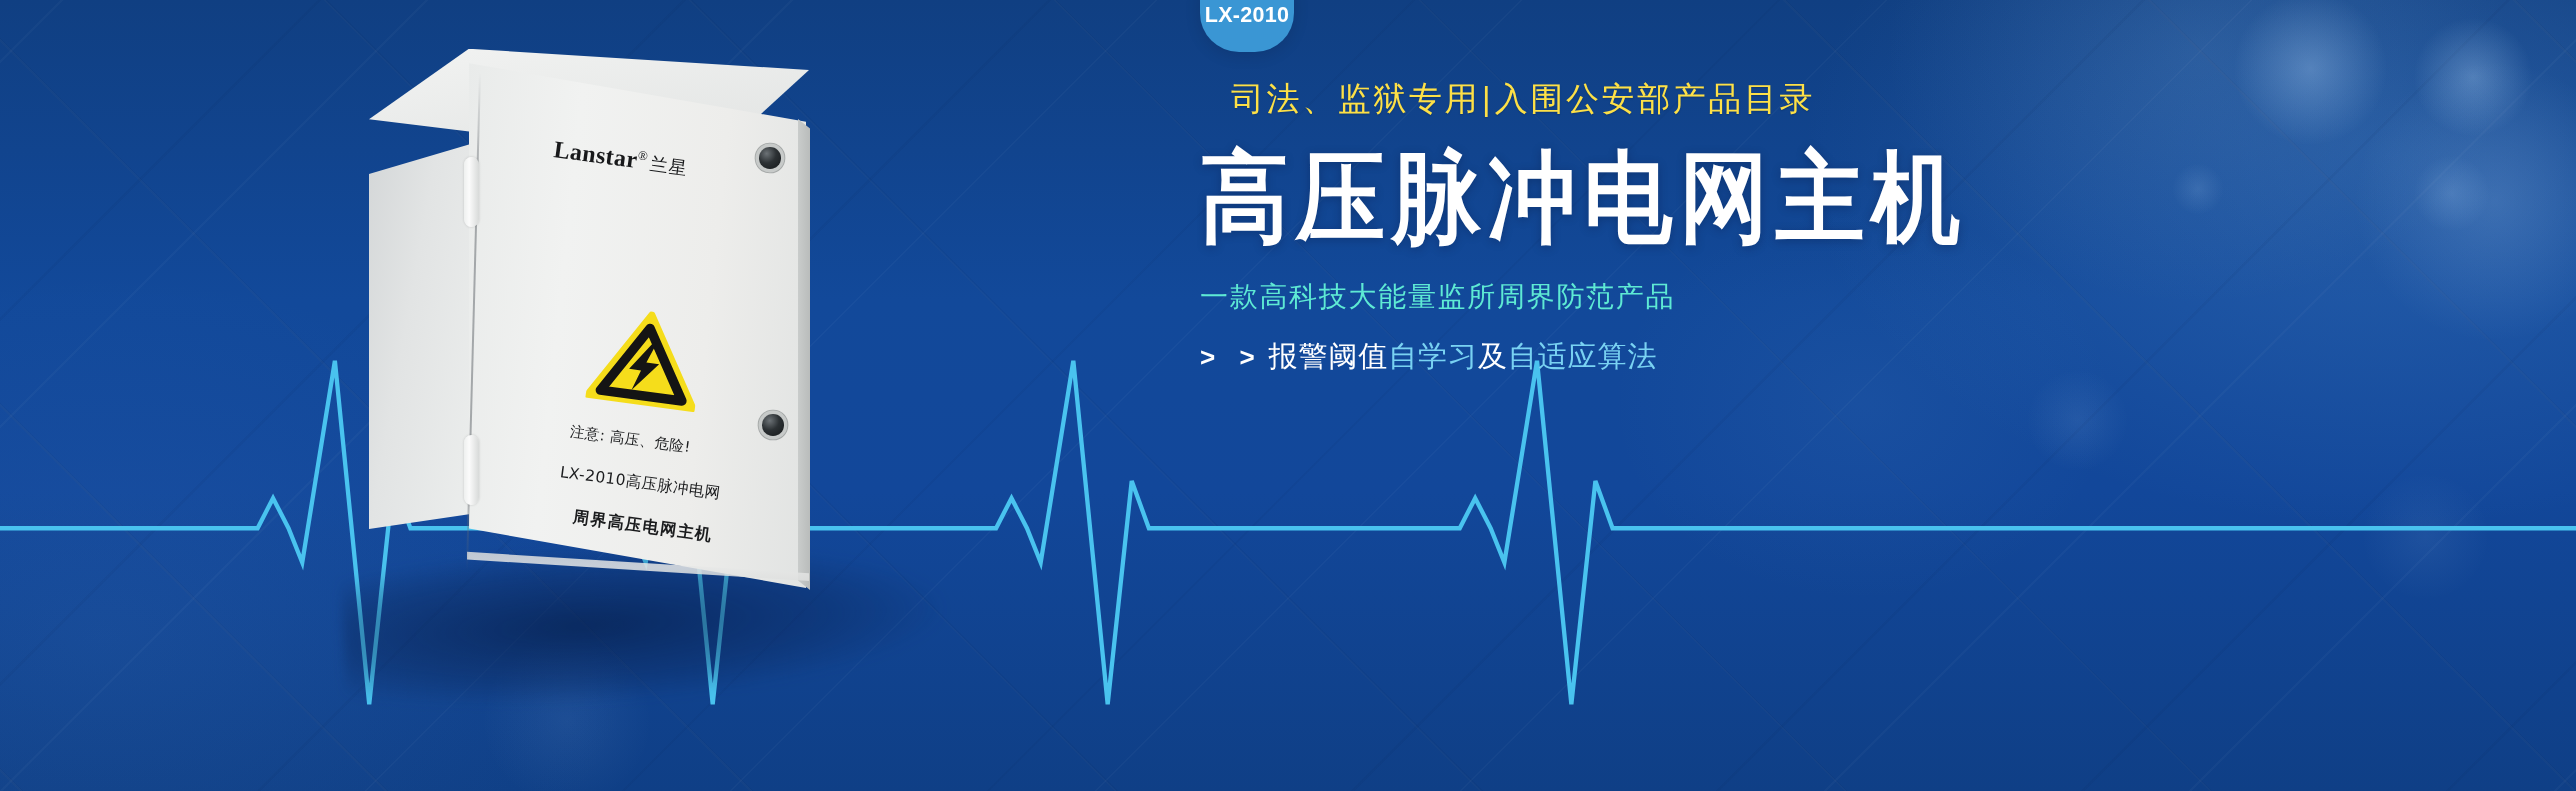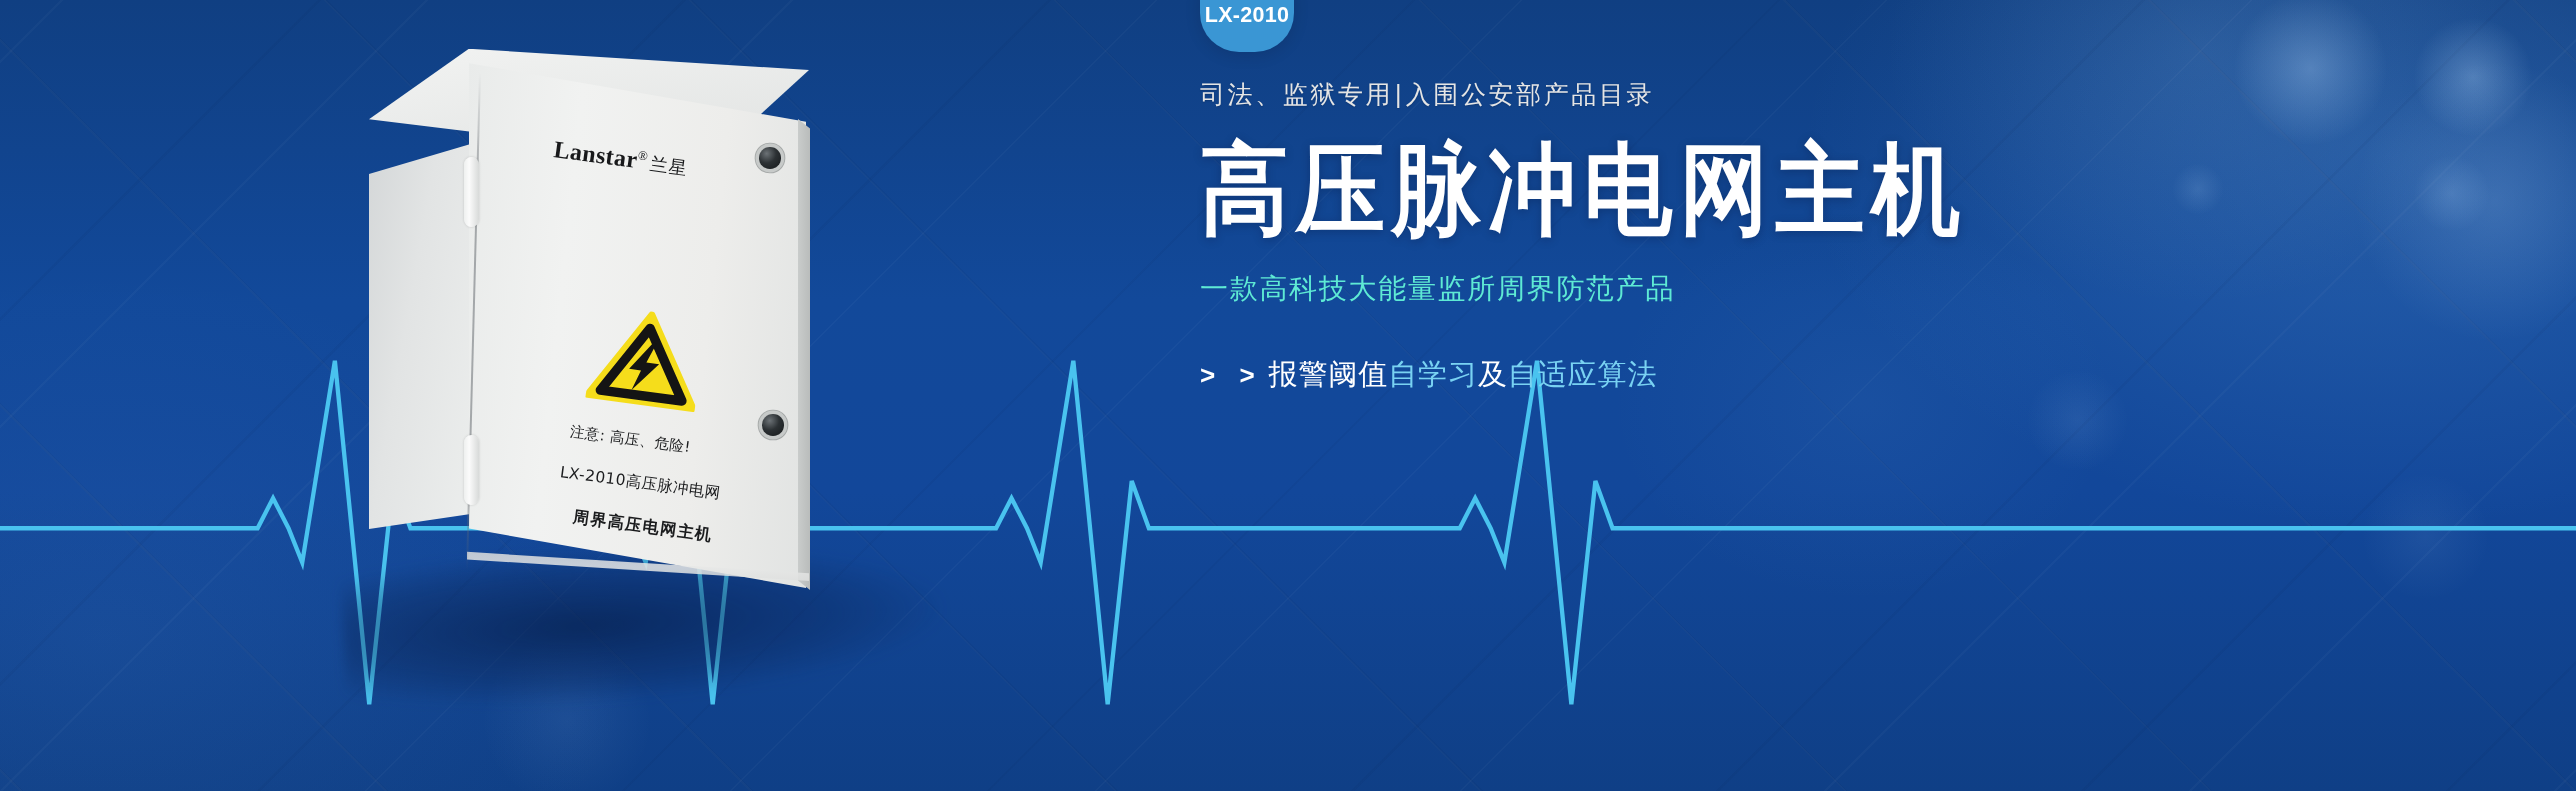--- a/index.html
+++ b/index.html
@@ -62,42 +62,43 @@
   }
   .tab-label{
     color:#ffffff; font-size:21.5px; font-weight:bold; letter-spacing:0.3px;
     transform:translateY(-5.2px);
     white-space:nowrap;
   }
 
   
   .copy{ position:absolute; left:1200px; top:82px; width:1271px; }
   .eyebrow{
-    color:#e5e5e5; font-size:25px; letter-spacing:2.6px; font-weight:normal;
+    color:#fde047; font-size:33px; letter-spacing:2.6px; font-weight:normal;
     line-height:1; white-space:nowrap;
     text-shadow:0 0.9px 1.7px rgba(0,0,0,.18);
+    margin-left:31px;
   }
   .eyebrow .bar{ padding:0 1.7px; font-weight:300; }
   .headline{
     margin-top:32px;
     color:#ffffff;
     font-size:89px; font-weight:bold;
     letter-spacing:6.9px; line-height:1.02;
     white-space:nowrap;
     font-family:"DejaVu Sans","Liberation Sans",sans-serif;
     transform:scaleY(1.12); transform-origin:left top;
     text-shadow:0 1.7px 8.6px rgba(0,10,40,.25);
   }
   .subline{
     margin-top:45px;
     color:#5eead4; font-size:28px; letter-spacing:1.7px; line-height:1;
     white-space:nowrap;
   }
   .feature{
-    margin-top:57px;
+    margin-top:31px;
     font-size:29px; letter-spacing:0.9px; line-height:1;
     white-space:nowrap; color:#ffffff;
   }
   .feature .chev{ color:#ffffff; font-weight:bold; letter-spacing:8.6px; margin-right:5.2px; font-size:26px; }
   .feature .hi{ color:#79d2f2; }
 
   
   .product{ position:absolute; left:369px; top:47px; width:618px; height:678px; }
   .shadow-floor{
     position:absolute; left:-26px; top:498px;

